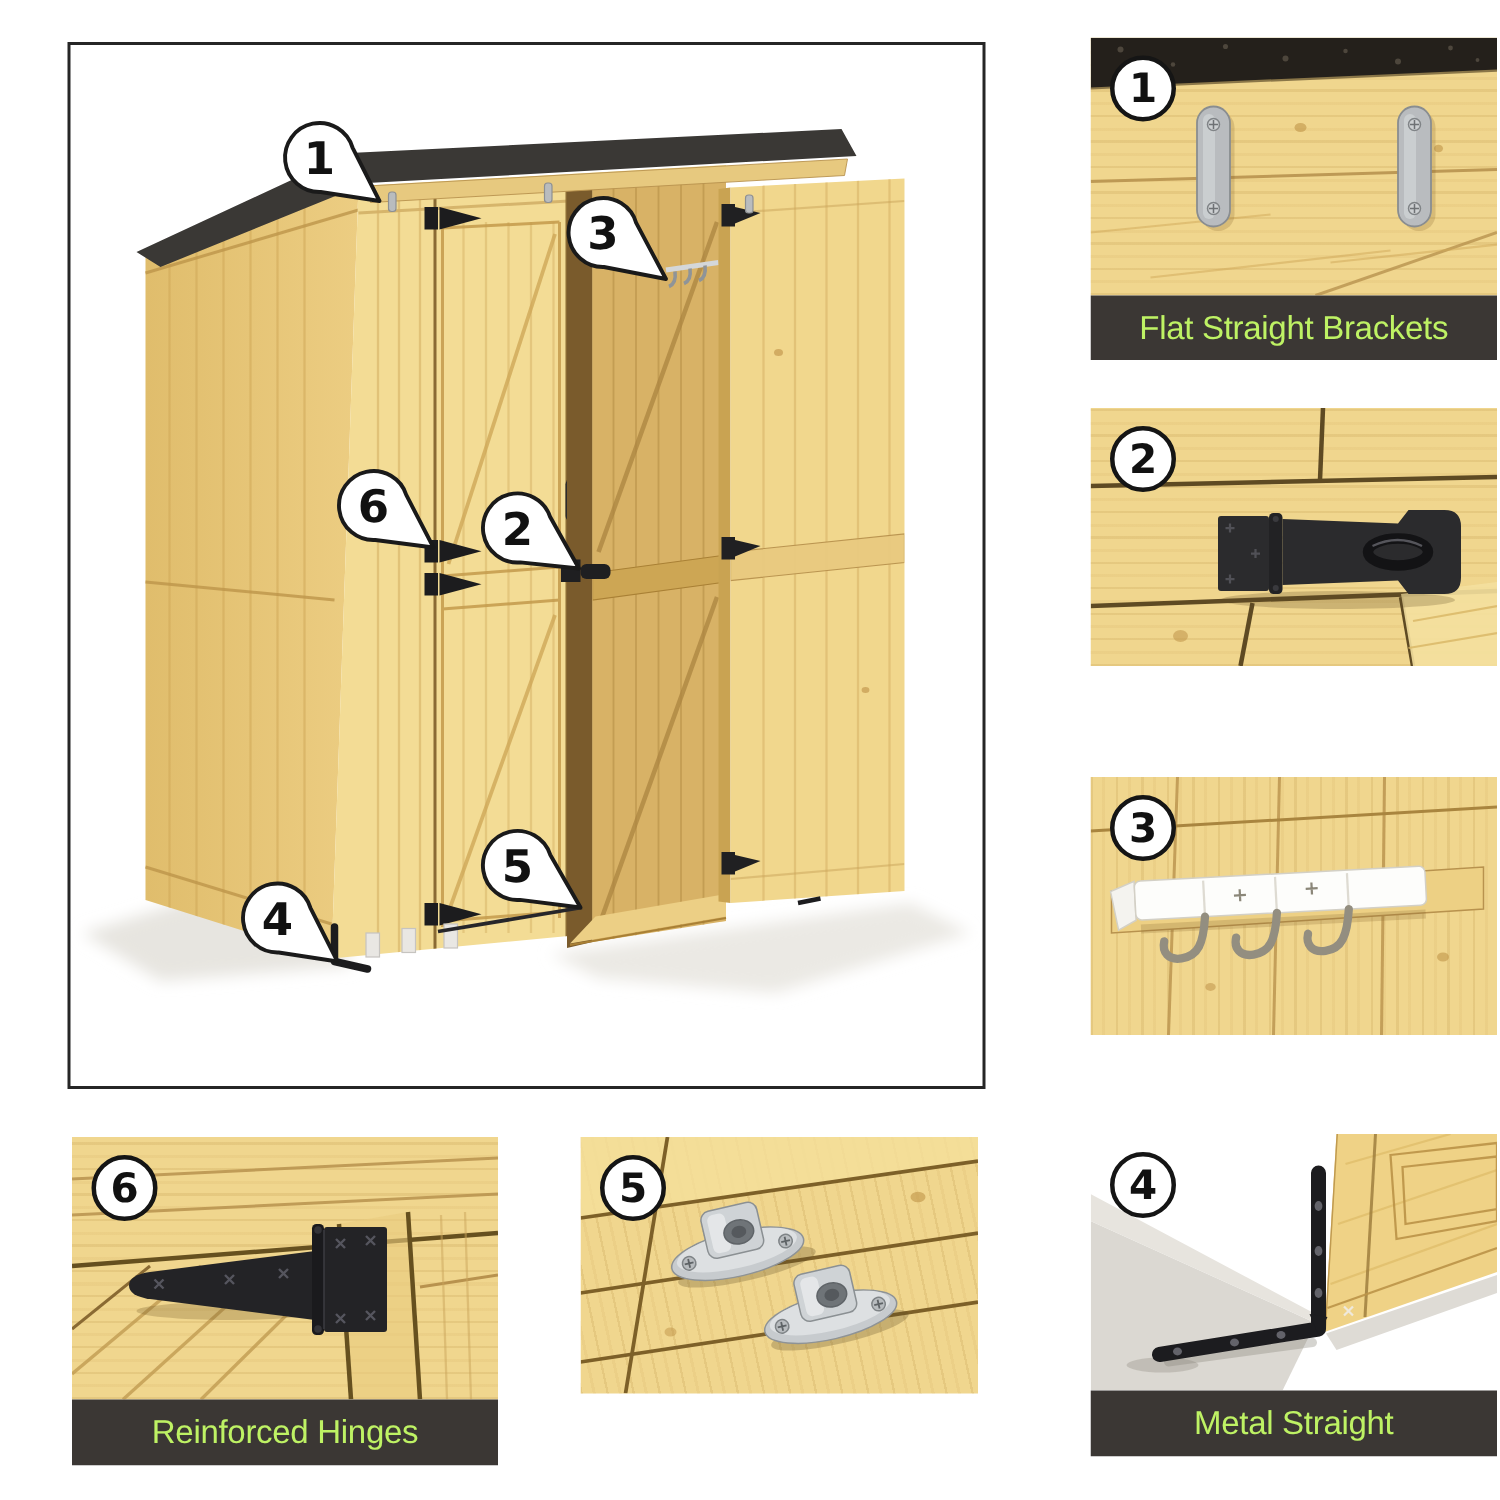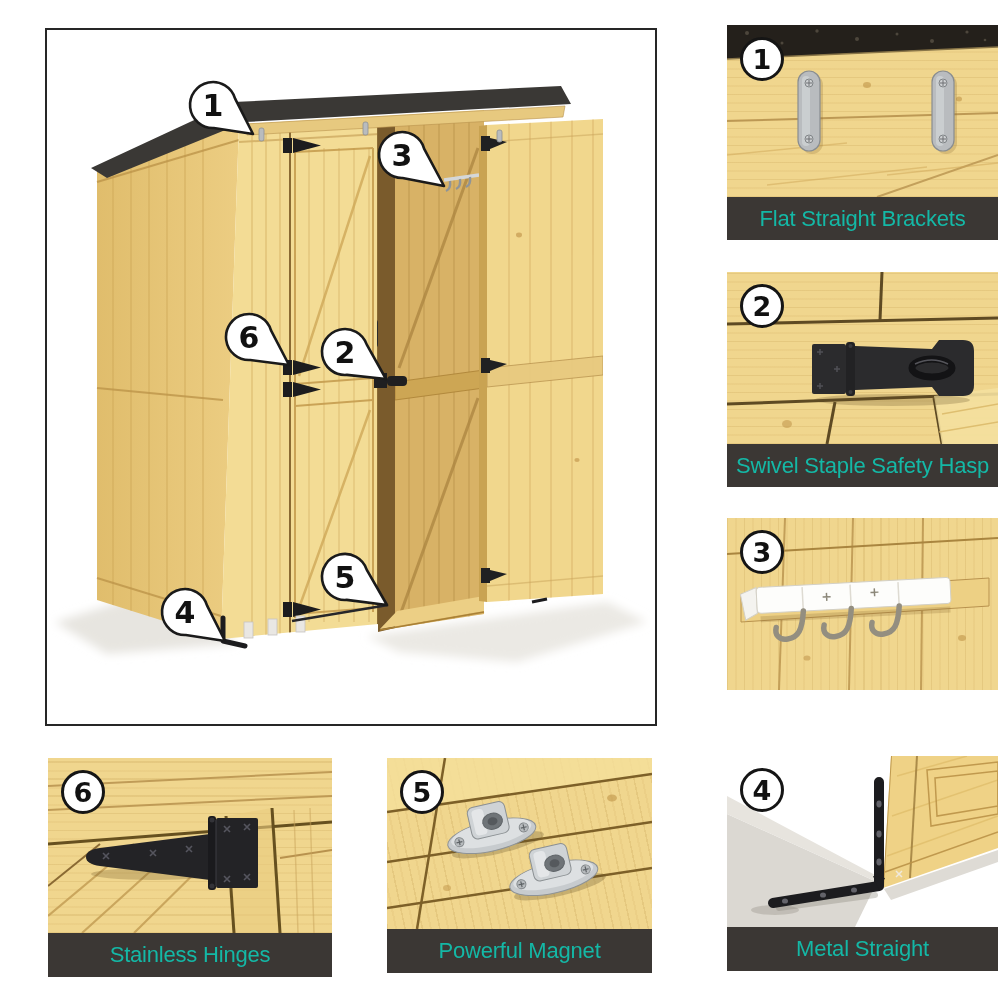--- a/index.html
+++ b/index.html
@@ -9,21 +9,21 @@
   
   .main-figure{position:absolute;left:45px;top:28px;width:608px;height:694px;
                border:2px solid #262626;background:#ffffff;}
   .main-figure svg{display:block;width:100%;height:100%;}
 
   
   .panel{position:absolute;overflow:hidden;}
   .panel .photo{position:relative;width:100%;overflow:hidden;}
   .panel .photo svg{position:absolute;left:0;top:0;width:100%;height:100%;}
   .caption{position:absolute;left:0;right:0;bottom:0;height:44px;line-height:44px;
-           background:#3b3734;color:#14b8a6;text-align:center;
+           background:#3b3734;color:#bef264;text-align:center;
            font-size:22px;letter-spacing:-0.2px;white-space:nowrap;}
   .col-right .caption{height:43px;line-height:43px;}
 
   .p1{left:727px;top:25px;width:271px;height:215px;}
   .p2{left:727px;top:272px;width:271px;height:215px;}
   .p3{left:727px;top:518px;width:271px;height:215px;}
   .p6{left:48px;top:758px;width:284px;height:219px;}
   .p5{left:387px;top:758px;width:265px;height:215px;}
   .p4{left:727px;top:756px;width:271px;height:215px;}
   .p1 .photo,.p2 .photo,.p3 .photo{height:172px;}
@@ -336,21 +336,20 @@
           <ellipse cx="205" cy="96" rx="20" ry="9" fill="none" stroke="#131315" stroke-width="7"></ellipse>
           <path d="M188,92 Q205,84 221,92" stroke="#55555b" stroke-width="1.5" fill="none"></path>
           <g stroke="#505056" stroke-width="1.5">
             <path d="M90,80 h6 M93,77 v6"></path>
               <path d="M90,114 h6 M93,111 v6"></path>
               <path d="M107,97 h6 M110,94 v6"></path>
           </g>
         </g>
       </svg>
     </div>
-    <div class="caption">Swivel Staple Safety Hasp</div>
   </div>
 
   <div class="panel p3 col-right">
     <div class="photo wood grain-v">
       <div class="badge">3</div>
       <svg viewBox="0 0 271 172" preserveAspectRatio="none">
         <g stroke="#bc9650" stroke-width="2" opacity="0.85">
           <line x1="58" y1="0" x2="52" y2="172"></line>
             <line x1="126" y1="0" x2="122" y2="172"></line>
           <line x1="196" y1="0" x2="194" y2="172"></line>
@@ -420,21 +419,21 @@
               <path d="M102,92 l6,6 M108,92 l-6,6"></path>
             <path d="M138,88 l6,6 M144,88 l-6,6"></path>
             <path d="M176,68 l6,6 M182,68 l-6,6"></path>
               <path d="M196,66 l6,6 M202,66 l-6,6"></path>
             <path d="M176,118 l6,6 M182,118 l-6,6"></path>
               <path d="M196,116 l6,6 M202,116 l-6,6"></path>
           </g>
         </g>
       </svg>
     </div>
-    <div class="caption">Stainless Hinges</div>
+    <div class="caption">Reinforced Hinges</div>
   </div>
 
   <div class="panel p5">
     <div class="photo wood grain-d">
       <div class="badge">5</div>
       <svg viewBox="0 0 265 171" preserveAspectRatio="none">
         <defs>
           <g id="magnet-unit">
             <ellipse cx="4" cy="18" rx="47" ry="9" fill="#5e4a23" opacity="0.28"></ellipse>
             <ellipse cx="0" cy="8" rx="45" ry="15" fill="#c7cbce" stroke="#8e9396"></ellipse>
@@ -459,21 +458,20 @@
         <ellipse cx="225" cy="40" rx="5" ry="3.5" fill="#c09448" opacity="0.6"></ellipse>
         <ellipse cx="60" cy="130" rx="4" ry="3" fill="#c09448" opacity="0.5"></ellipse>
         <g transform="translate(103,70) rotate(-13)">
           <use href="#magnet-unit"></use>
         </g>
         <g transform="translate(165,112) rotate(-13)">
           <use href="#magnet-unit"></use>
         </g>
       </svg>
     </div>
-    <div class="caption">Powerful Magnet</div>
   </div>
 
   <div class="panel p4">
     <div class="photo" style="background:#ffffff;">
       <div class="badge">4</div>
       <svg viewBox="0 0 271 171" preserveAspectRatio="none">
         <defs>
           <clipPath id="clip-wd4">
               <polygon points="164,0 271,0 271,92 156,132"></polygon>
             </clipPath>

